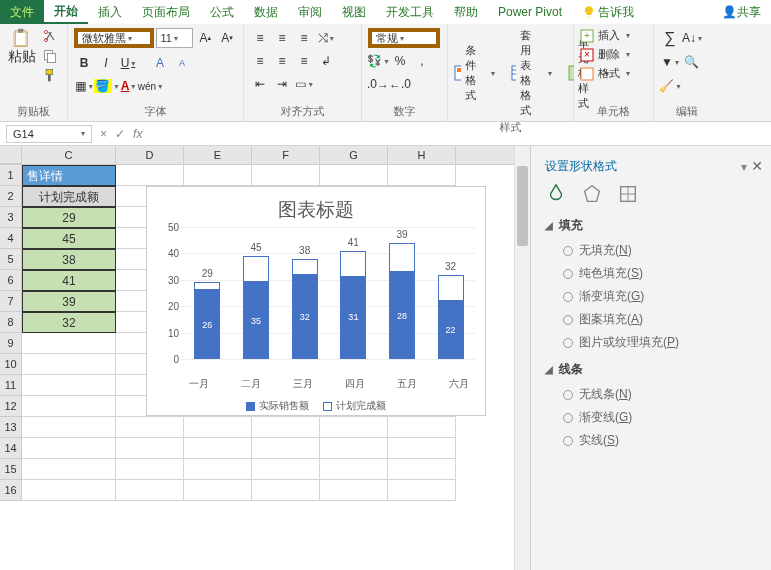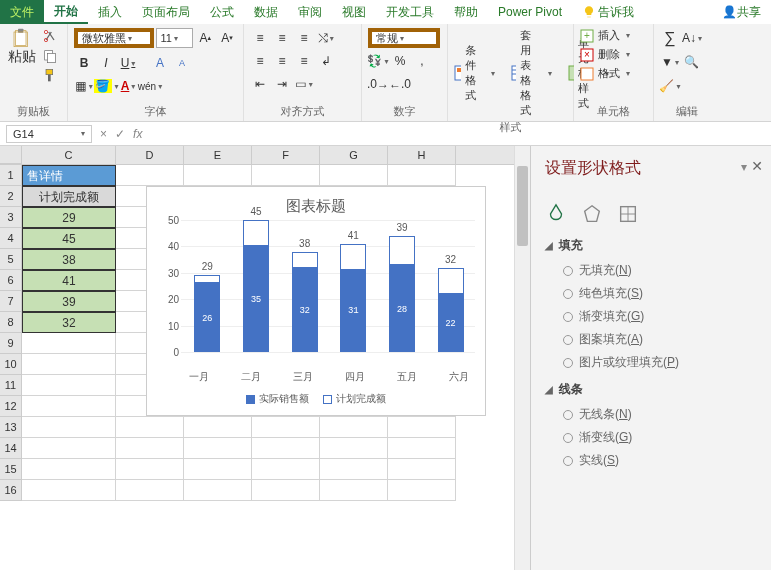--- a/index.html
+++ b/index.html
@@ -32,39 +32,39 @@
 .col-h{height:18px;border-right:1px solid #ccc;text-align:center;font-size:11px;color:#333;line-height:18px}
 .col-C{width:94px}.col-D{width:68px}.col-E{width:68px}.col-F{width:68px}.col-G{width:68px}.col-H{width:68px}
 .rows{position:relative}
 .row{display:flex;height:21px}
 .row-h{width:22px;background:#e6e6e6;border-right:1px solid #ccc;border-bottom:1px solid #ccc;text-align:center;font-size:11px;line-height:21px}
 .cell{border-right:1px solid #d4d4d4;border-bottom:1px solid #d4d4d4;padding:0 4px;line-height:21px;font-size:12px}
 .hdr-cell{background:#5b9bd5;color:#fff;border:1px solid #333;font-weight:normal}
 .sub-hdr{background:#d9d9d9;text-align:center;border:1px solid #333}
 .data-cell{background:#c6e0b4;text-align:center;border:1px solid #333}
 .chart-box{position:absolute;left:146px;top:40px;width:340px;height:230px;background:#fff;border:1px solid #ccc}
-.chart-title{text-align:center;font-size:15px;color:#595959;padding:10px 0 4px 0}
+.chart-title{text-align:center;font-size:19px;color:#595959;padding:10px 0 4px 0}
 .chart-plot{position:relative;height:150px;margin:0 10px}
 .y-axis{position:absolute;left:0;top:0;bottom:18px;width:24px}
 .y-tick{position:absolute;right:2px;font-size:10px;color:#595959;transform:translateY(-50%)}
 .grid-line{position:absolute;left:24px;right:0;height:1px;background:#eee}
 .bars{position:absolute;left:26px;right:0;bottom:18px;top:0;display:flex;justify-content:space-around;align-items:flex-end}
 .bar-group{display:flex;flex-direction:column;align-items:center;width:32px;position:relative}
 .bar-stack{width:26px;display:flex;flex-direction:column-reverse;position:relative}
 .bar-actual{background:#4472c4;width:100%;color:#fff;font-size:9px;text-align:center;display:flex;align-items:center;justify-content:center}
 .bar-plan{background:#fff;border:1px solid #4472c4;width:100%}
 .bar-label{position:absolute;top:-14px;width:100%;text-align:center;font-size:10px;color:#595959}
 .x-labels{display:flex;justify-content:space-around;margin-left:26px;font-size:10px;color:#595959}
 .legend{display:flex;justify-content:center;gap:14px;font-size:10px;color:#595959;margin-top:8px}
 .legend-item{display:flex;align-items:center;gap:4px}
 .legend-sq{width:9px;height:9px}
 .scrollbar-v{width:16px;background:#f0f0f0;border-left:1px solid #ddd;position:relative}
 .scroll-thumb{position:absolute;left:2px;right:2px;top:20px;height:80px;background:#c1c1c1;border-radius:2px}
 .pane{flex:1;background:#f3f3f3;border-left:1px solid #ccc;padding:12px 14px;position:relative}
-.pane-title{font-size:16px;color:#7f1d1d;margin-bottom:24px}
+.pane-title{font-size:12px;color:#0369a1;margin-bottom:8px}
 .pane-close{position:absolute;right:8px;top:12px;color:#666;cursor:pointer;font-size:14px}
 .pane-icons{display:flex;gap:14px;margin-bottom:12px}
 .pane-icon{width:22px;height:22px;cursor:pointer}
 .section-hdr{display:flex;align-items:center;gap:6px;font-size:12px;color:#444;font-weight:bold;margin:10px 0 8px 0;cursor:pointer}
 .collapse-arrow{font-size:10px;color:#666}
 .radio-list{padding-left:18px}
 .radio-item{display:flex;align-items:center;gap:6px;font-size:12px;color:#666;margin:6px 0;cursor:pointer}
 .radio-dot{width:10px;height:10px;border:1px solid #999;border-radius:50%}
 .underline{text-decoration:underline}
 svg{display:block}
@@ -470,21 +470,21 @@
           <div class="bars" style="height: 132px;">
             <div class="bar-group">
               <div class="bar-stack">
                 <div class="bar-actual" style="height: 68.64px;">26</div>
                 <div class="bar-plan" style="height: 7.92px;"></div>
                 <div class="bar-label">29</div>
               </div>
             </div>
             <div class="bar-group">
               <div class="bar-stack">
-                <div class="bar-actual" style="height: 106px;">35</div>
+                <div class="bar-actual" style="height: 77px;">35</div>
                 <div class="bar-plan" style="height: 26.4px;"></div>
                 <div class="bar-label">45</div>
               </div>
             </div>
             <div class="bar-group">
               <div class="bar-stack">
                 <div class="bar-actual" style="height: 84.48px;">32</div>
                 <div class="bar-plan" style="height: 15.84px;"></div>
                 <div class="bar-label">38</div>
               </div>

